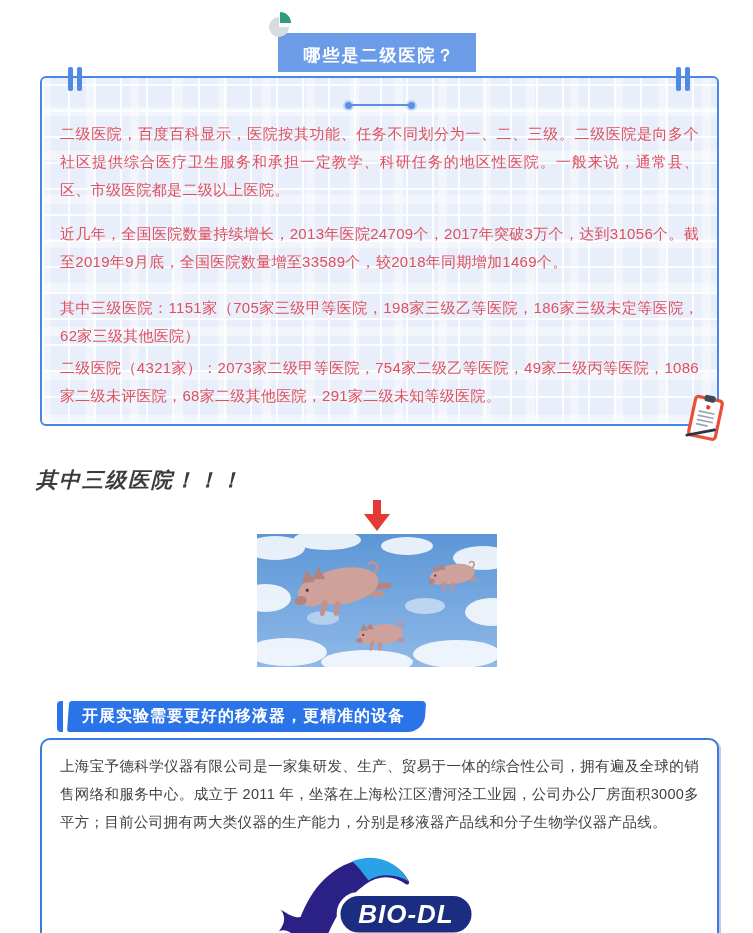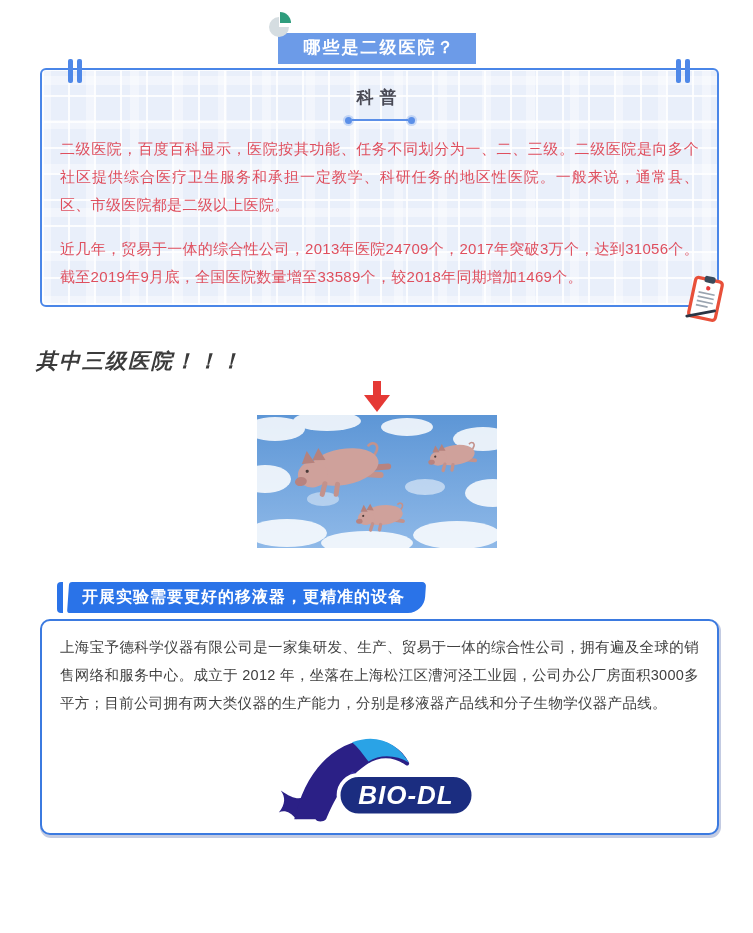--- a/index.html
+++ b/index.html
@@ -9,21 +9,21 @@
     position: relative; overflow: hidden;
     font-family: "Liberation Sans", "DejaVu Sans", sans-serif;
   }
 
   
   .banner-row { display: flex; justify-content: center; padding-top: 33px; }
   .banner {
     position: relative;
     background: #6c9be8; color: #ffffff;
     font-size: 17px; font-weight: bold; letter-spacing: 2px;
-    padding: 5px 20px 6px 26px; line-height: 1.2;
+    padding: 13px 20px 6px 26px; line-height: 1.2;
   }
   .ribbon { position: absolute; left: -12px; top: -22px; width: 26px; height: 30px; }
 
   
   .kepu-box {
     position: relative;
     margin: 4px 34px 0 40px;
     border: 2px solid #4a86e8; border-radius: 6px;
     background-color: #e9effa;
     background-image:
@@ -112,29 +112,30 @@
       <path d="M14 1 A11 11 0 0 1 25 12 L14 12 Z" fill="#2f9d7d"></path>
     </svg>
     <span>哪些是二级医院？</span>
   </div>
 </div>
 
 <div class="kepu-box">
   <div class="qmark qmark-left"></div>
   <div class="qmark qmark-right"></div>
 
-  <div class="kepu-title">科普</div>
   <div class="kepu-divider">
     <span class="dot"></span>
       <span class="line"></span>
       <span class="dot"></span>
   </div>
 
   <p class="p1">二级医院，百度百科显示，医院按其功能、任务不同划分为一、二、三级。二级医院是向多个社区提供综合医疗卫生服务和承担一定教学、科研任务的地区性医院。一般来说，通常县、区、市级医院都是二级以上医院。</p>
-  <p class="p2">近几年，贸易于一体的综合性公司，2013年医院24709个，2017年突破3万个，达到31056个。截至2019年9月底，全国医院数量增至33589个，较2018年同期增加1469个。</p>
+  <p class="p2">近几年，全国医院数量持续增长，2013年医院24709个，2017年突破3万个，达到31056个。截至2019年9月底，全国医院数量增至33589个，较2018年同期增加1469个。</p>
+  <p class="p3">其中三级医院：1151家（705家三级甲等医院，198家三级乙等医院，186家三级未定等医院，62家三级其他医院）</p>
+  <p class="p4">二级医院（4321家）：2073家二级甲等医院，754家二级乙等医院，49家二级丙等医院，1086家二级未评医院，68家二级其他医院，291家二级未知等级医院。</p>
 
   <svg class="clipboard" viewBox="0 0 34 44">
     <rect x="4" y="4" width="25" height="36" rx="3" fill="#ffffff" stroke="#e8503a" stroke-width="3"></rect>
     <rect x="12" y="1" width="10" height="6" rx="2" fill="#3a4a5a"></rect>
     <circle cx="17" cy="12" r="2" fill="#e83a3a"></circle>
     <line x1="9" y1="17" x2="24" y2="17" stroke="#9aa4b0" stroke-width="1.5"></line>
     <line x1="9" y1="21" x2="24" y2="21" stroke="#9aa4b0" stroke-width="1.5"></line>
     <line x1="9" y1="25" x2="24" y2="25" stroke="#9aa4b0" stroke-width="1.5"></line>
     <line x1="9" y1="29" x2="20" y2="29" stroke="#9aa4b0" stroke-width="1.5"></line>
     <line x1="3" y1="41" x2="27" y2="31" stroke="#2a3544" stroke-width="2.5" stroke-linecap="round"></line>
@@ -218,21 +219,21 @@
 
 <div class="tag-row">
   <div class="tag-bar"></div>
   <div class="tag-gap"></div>
   <div class="tag-body">
     <span>开展实验需要更好的移液器，更精准的设备</span>
   </div>
 </div>
 
 <div class="company-box">
-  <p>上海宝予德科学仪器有限公司是一家集研发、生产、贸易于一体的综合性公司，拥有遍及全球的销售网络和服务中心。成立于 2012 年，坐落在上海松江区漕河泾工业园，公司办公厂房面积3000多平方；目前公司拥有两大类仪器的生产能力，分别是移液器产品线和分子生物学仪器产品线。</p>
+  <p>上海宝予德科学仪器有限公司是一家集研发、生产、贸易于一体的综合性公司，拥有遍及全球的销售网络和服务中心。成立于 2011 年，坐落在上海松江区漕河泾工业园，公司办公厂房面积3000多平方；目前公司拥有两大类仪器的生产能力，分别是移液器产品线和分子生物学仪器产品线。</p>
 
   <div class="logo-row">
     <svg width="210" height="100" viewBox="-8 0 218 100">
 
       <path d="M14 96 C 8 88 1 86 -4 89 C 3 80 3 73 -2 66 C 8 73 16 76 21 73 Z" fill="#2b2086"></path>
 
       <path d="M12 96 C 20 62 36 34 64 20 C 94 6 120 16 131 37
                C 132 39 130 41 128 40
                C 115 30 99 30 86 40
                C 63 56 53 78 45 96

